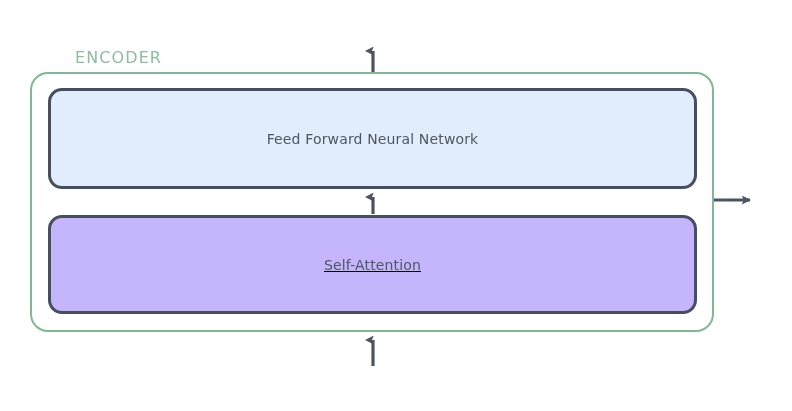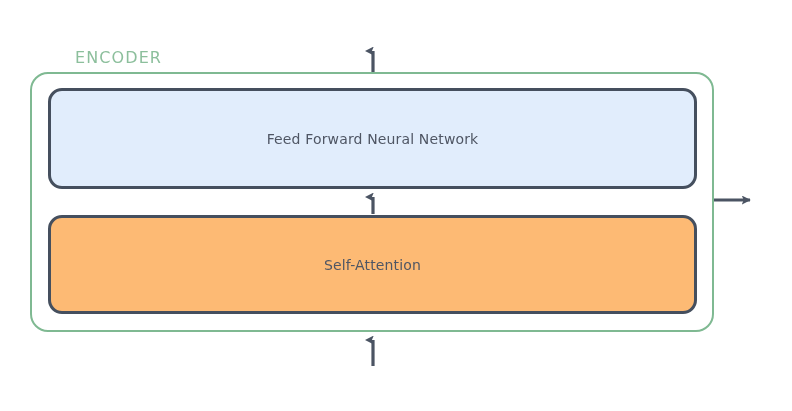--- a/index.html
+++ b/index.html
@@ -72,21 +72,22 @@
     width: 649px;
     height: 101px;
     background: #e1edfc;
   }
 
   #self-attention-box {
     left: 48px;
     top: 215px;
     width: 649px;
     height: 99px;
-    background: #fdba74;
+    background: #c4b5fd;
+    text-decoration: underline;
   }
 
   
   #arrow-layer {
     position: absolute;
     left: 0;
     top: 0;
     width: 792px;
     height: 411px;
     pointer-events: none;

